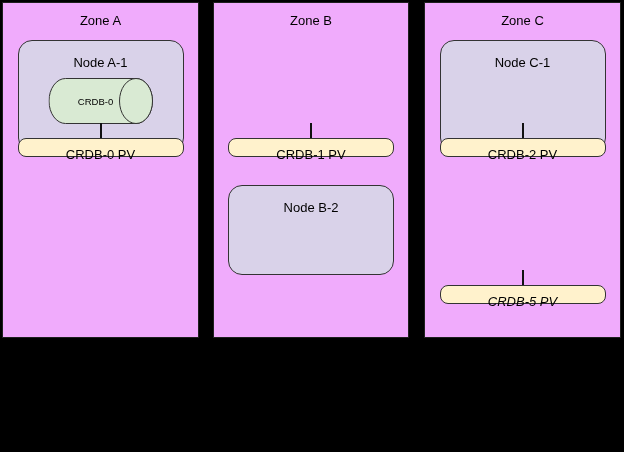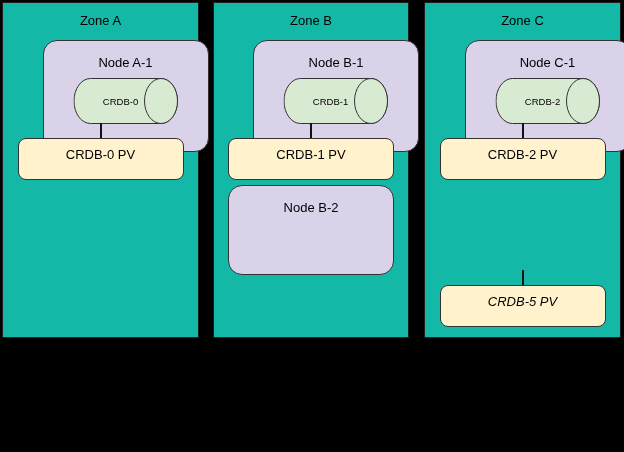--- a/index.html
+++ b/index.html
@@ -11,21 +11,21 @@
     width: 624px;
     height: 452px;
     background: #000;
     overflow: hidden;
   }
 
   .zone {
     position: absolute;
     top: 2px;
     height: 336px;
-    background: #14b8a6;
+    background: #f0abfc;
     border: 1px solid #1f1f1f;
   }
   .zone-title {
     position: absolute;
     top: 10px; left: 0; right: 0;
     text-align: center;
     font-size: 13px;
     line-height: 16px;
     color: #000;
   }
@@ -67,36 +67,36 @@
     transform: translateX(-50%);
     width: 2px;
     background: #111;
   }
 
   .pv {
     position: absolute;
     left: 50%;
     transform: translateX(-50%);
     width: 166px;
-    height: 42px;
+    height: 19px;
     background: #fff2cc;
     border: 1px solid #333;
     border-radius: 8px;
     text-align: center;
     font-size: 13px;
     line-height: 32px;
   }
 
   
   .zone-a { left: 2px;   width: 197px; }
   .zone-b { left: 213px; width: 196px; }
   .zone-c { left: 424px; width: 197px; }
 
   
-  .row1-node { top: 37px;  height: 112px; margin-left: 25px; }
+  .row1-node { top: 37px;  height: 112px; }
   .row2-node { top: 182px; height: 90px; }
   .row1-cyl  { top: 37px; }
   .row2-cyl  { top: 39px; }
   .row1-conn { top: 120px; height: 15px; }
   .row2-conn { top: 267px; height: 15px; }
   .row1-pv   { top: 135px; }
   .row2-pv   { top: 282px; font-style: italic; }
 </style>
 </head>
 <body>
@@ -118,52 +118,35 @@
     </div>
 
     <div class="connector row1-conn"></div>
 
     <div class="pv row1-pv">CRDB-0 PV</div>
   </div>
 
   <div class="zone zone-b">
     <div class="zone-title">Zone B</div>
 
-    <div class="node row1-node">
-      <div class="node-title">Node B-1</div>
-      <div class="cyl row1-cyl">
-        <svg width="105" height="46" viewBox="0 0 105 46">
-          <path d="M 17 0.5 A 16.5 22.5 0 0 0 17 45.5 L 87.5 45.5 A 16.5 22.5 0 0 0 87.5 0.5 Z" fill="#d9ead3" stroke="#333" stroke-width="1"></path>
-          <ellipse cx="87.5" cy="23" rx="16.5" ry="22.5" fill="#d9ead3" stroke="#333" stroke-width="1"></ellipse>
-          <text x="47" y="26.5" text-anchor="middle">CRDB-1</text>
-        </svg>
-      </div>
-    </div>
 
     <div class="connector row1-conn"></div>
 
     <div class="pv row1-pv">CRDB-1 PV</div>
 
     <div class="node row2-node">
       <div class="node-title">Node B-2</div>
     </div>
   </div>
 
   <div class="zone zone-c">
     <div class="zone-title">Zone C</div>
 
     <div class="node row1-node">
       <div class="node-title">Node C-1</div>
-      <div class="cyl row1-cyl">
-        <svg width="105" height="46" viewBox="0 0 105 46">
-          <path d="M 17 0.5 A 16.5 22.5 0 0 0 17 45.5 L 87.5 45.5 A 16.5 22.5 0 0 0 87.5 0.5 Z" fill="#d9ead3" stroke="#333" stroke-width="1"></path>
-          <ellipse cx="87.5" cy="23" rx="16.5" ry="22.5" fill="#d9ead3" stroke="#333" stroke-width="1"></ellipse>
-          <text x="47" y="26.5" text-anchor="middle">CRDB-2</text>
-        </svg>
-      </div>
     </div>
 
     <div class="connector row1-conn"></div>
 
     <div class="pv row1-pv">CRDB-2 PV</div>
 
 
     <div class="connector row2-conn"></div>
 
     <div class="pv row2-pv">CRDB-5 PV</div>

